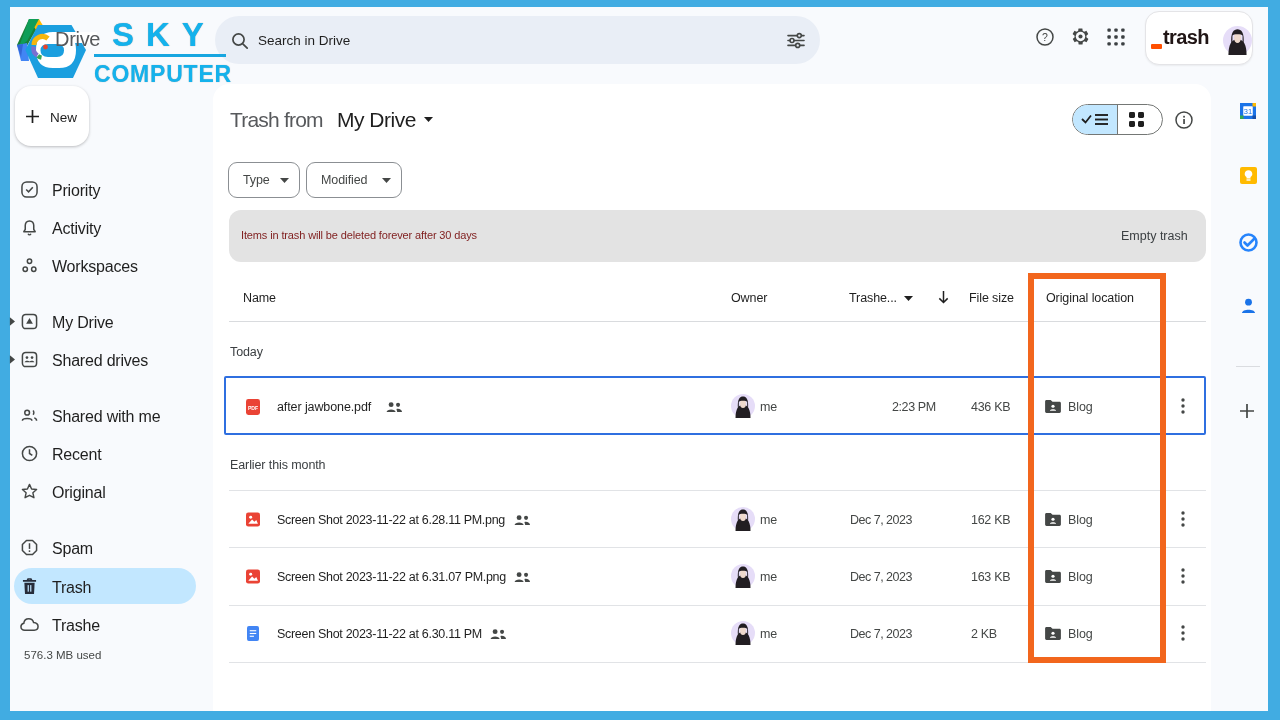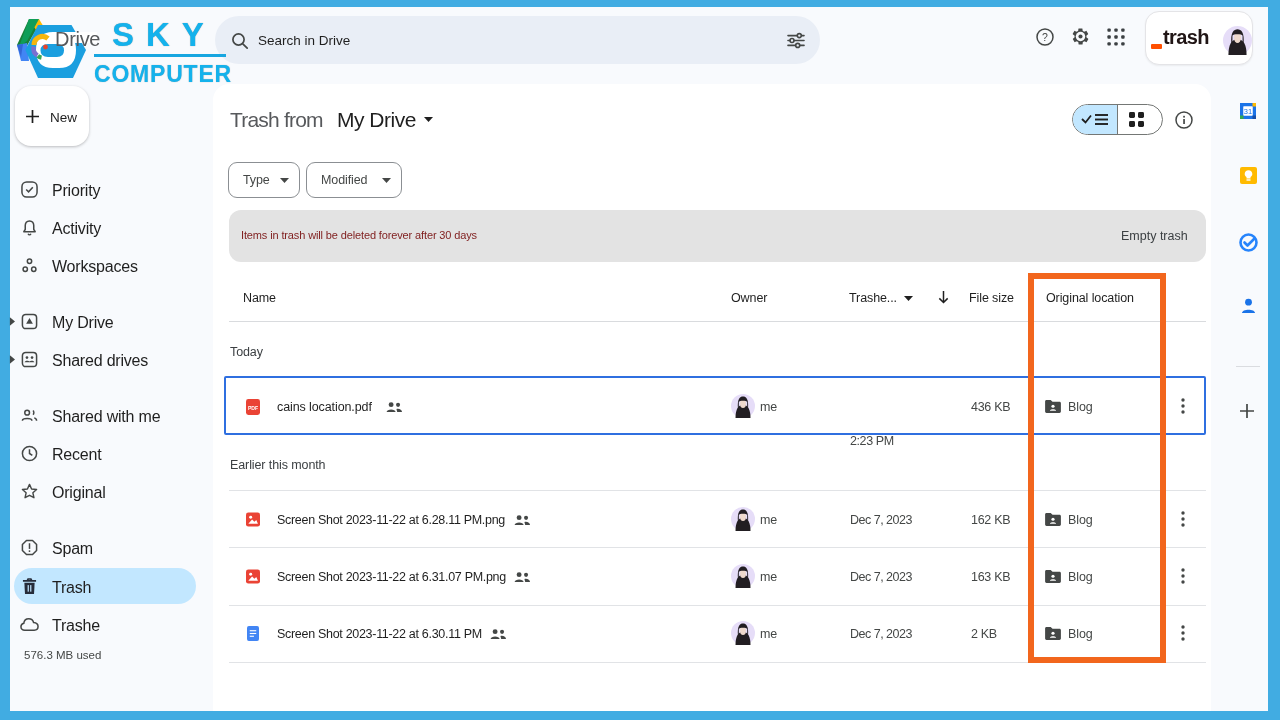--- a/index.html
+++ b/index.html
@@ -243,37 +243,37 @@
 <div class="tb" style="left:1046px;top:291px;">Original location</div>
 <div class="sep" style="top:321px;background:#d9dbde;"></div>
 
 <div class="t" style="left:230px;top:345px;color:#3c4043;">Today</div>
 
 <div class="abs" style="left:224px;top:376px;width:982px;height:59px;border:2px solid #2f6fe0;border-radius:2px;background:#fff;"></div>
 <svg class="abs" style="left:246px;top:399px;" width="14" height="16" viewBox="0 0 15 17">
     <rect x="0" y="0" width="15" height="17" rx="2.5" fill="#ea4335"></rect>
     <text x="7.5" y="11.5" font-size="5.5" font-weight="bold" font-family="Liberation Sans" fill="#fff" text-anchor="middle">PDF</text>
   </svg>
-<div class="tb" style="left:277px;top:400px;">cains location.pdf</div>
+<div class="tb" style="left:277px;top:400px;">after jawbone.pdf</div>
 <svg class="abs" style="left:386px;top:401px;" width="16" height="12" viewBox="0 0 15 11">
     <g fill="#444746">
       <circle cx="4.8" cy="3.3" r="2.3"></circle>
       <path d="M0.6 10.3 C0.6 7.1 9 7.1 9 10.3 Z"></path>
       <circle cx="11.3" cy="3.5" r="1.9"></circle>
       <path d="M9.8 7.3 C12.6 6.7 15 8.2 15 10.3 L10.5 10.3 Z"></path>
     </g>
   </svg>
 <svg class="abs" style="left:731px;top:394px;" width="24" height="24" viewBox="0 0 24 24">
     <circle cx="12" cy="12" r="12" fill="#e6ddf8"></circle>
     <path d="M4.5 24 C4.5 15.5 7 11 12 11 C17 11 19.5 15.5 19.5 24 Z" fill="#221e22"></path>
     <ellipse cx="12" cy="9.5" rx="2.9" ry="4.6" fill="#eed9cc"></ellipse>
     <path d="M7 15 C6 5 9 2.6 12 2.6 C15 2.6 18 5 17 15 L16.2 19 L16.2 8 C15.6 6.4 8.4 6.4 7.8 8 L7.8 19 Z" fill="#221e22"></path>
   </svg>
 <div class="t" style="left:760px;top:400px;">me</div>
-<div class="t" style="left:850px;top:400px;letter-spacing:-0.4px;margin-top:34px;">2:23 PM</div>
+<div class="t" style="left:892px;top:400px;letter-spacing:-0.4px;">2:23 PM</div>
 <div class="t" style="left:971px;top:400px;letter-spacing:-0.3px;">436 KB</div>
 <svg class="abs" style="left:1045px;top:400px;" width="16" height="13" viewBox="0 0 17 14">
     <path d="M0 1.5 C0 .7 .7 0 1.5 0 L6 0 L8 2 L15.5 2 C16.3 2 17 2.7 17 3.5 L17 12.5 C17 13.3 16.3 14 15.5 14 L1.5 14 C.7 14 0 13.3 0 12.5 Z" fill="#444746"></path>
     <circle cx="8.5" cy="6.7" r="1.7" fill="#fff"></circle>
     <path d="M5.2 11.5 C5.2 9.3 11.8 9.3 11.8 11.5 Z" fill="#fff"></path>
   </svg>
 <div class="t" style="left:1068px;top:400px;">Blog</div>
 <svg class="abs" style="left:1181px;top:398px;" width="4" height="16" viewBox="0 0 4 16">
     <g fill="#444746">
       <circle cx="2" cy="2" r="1.7"></circle>

